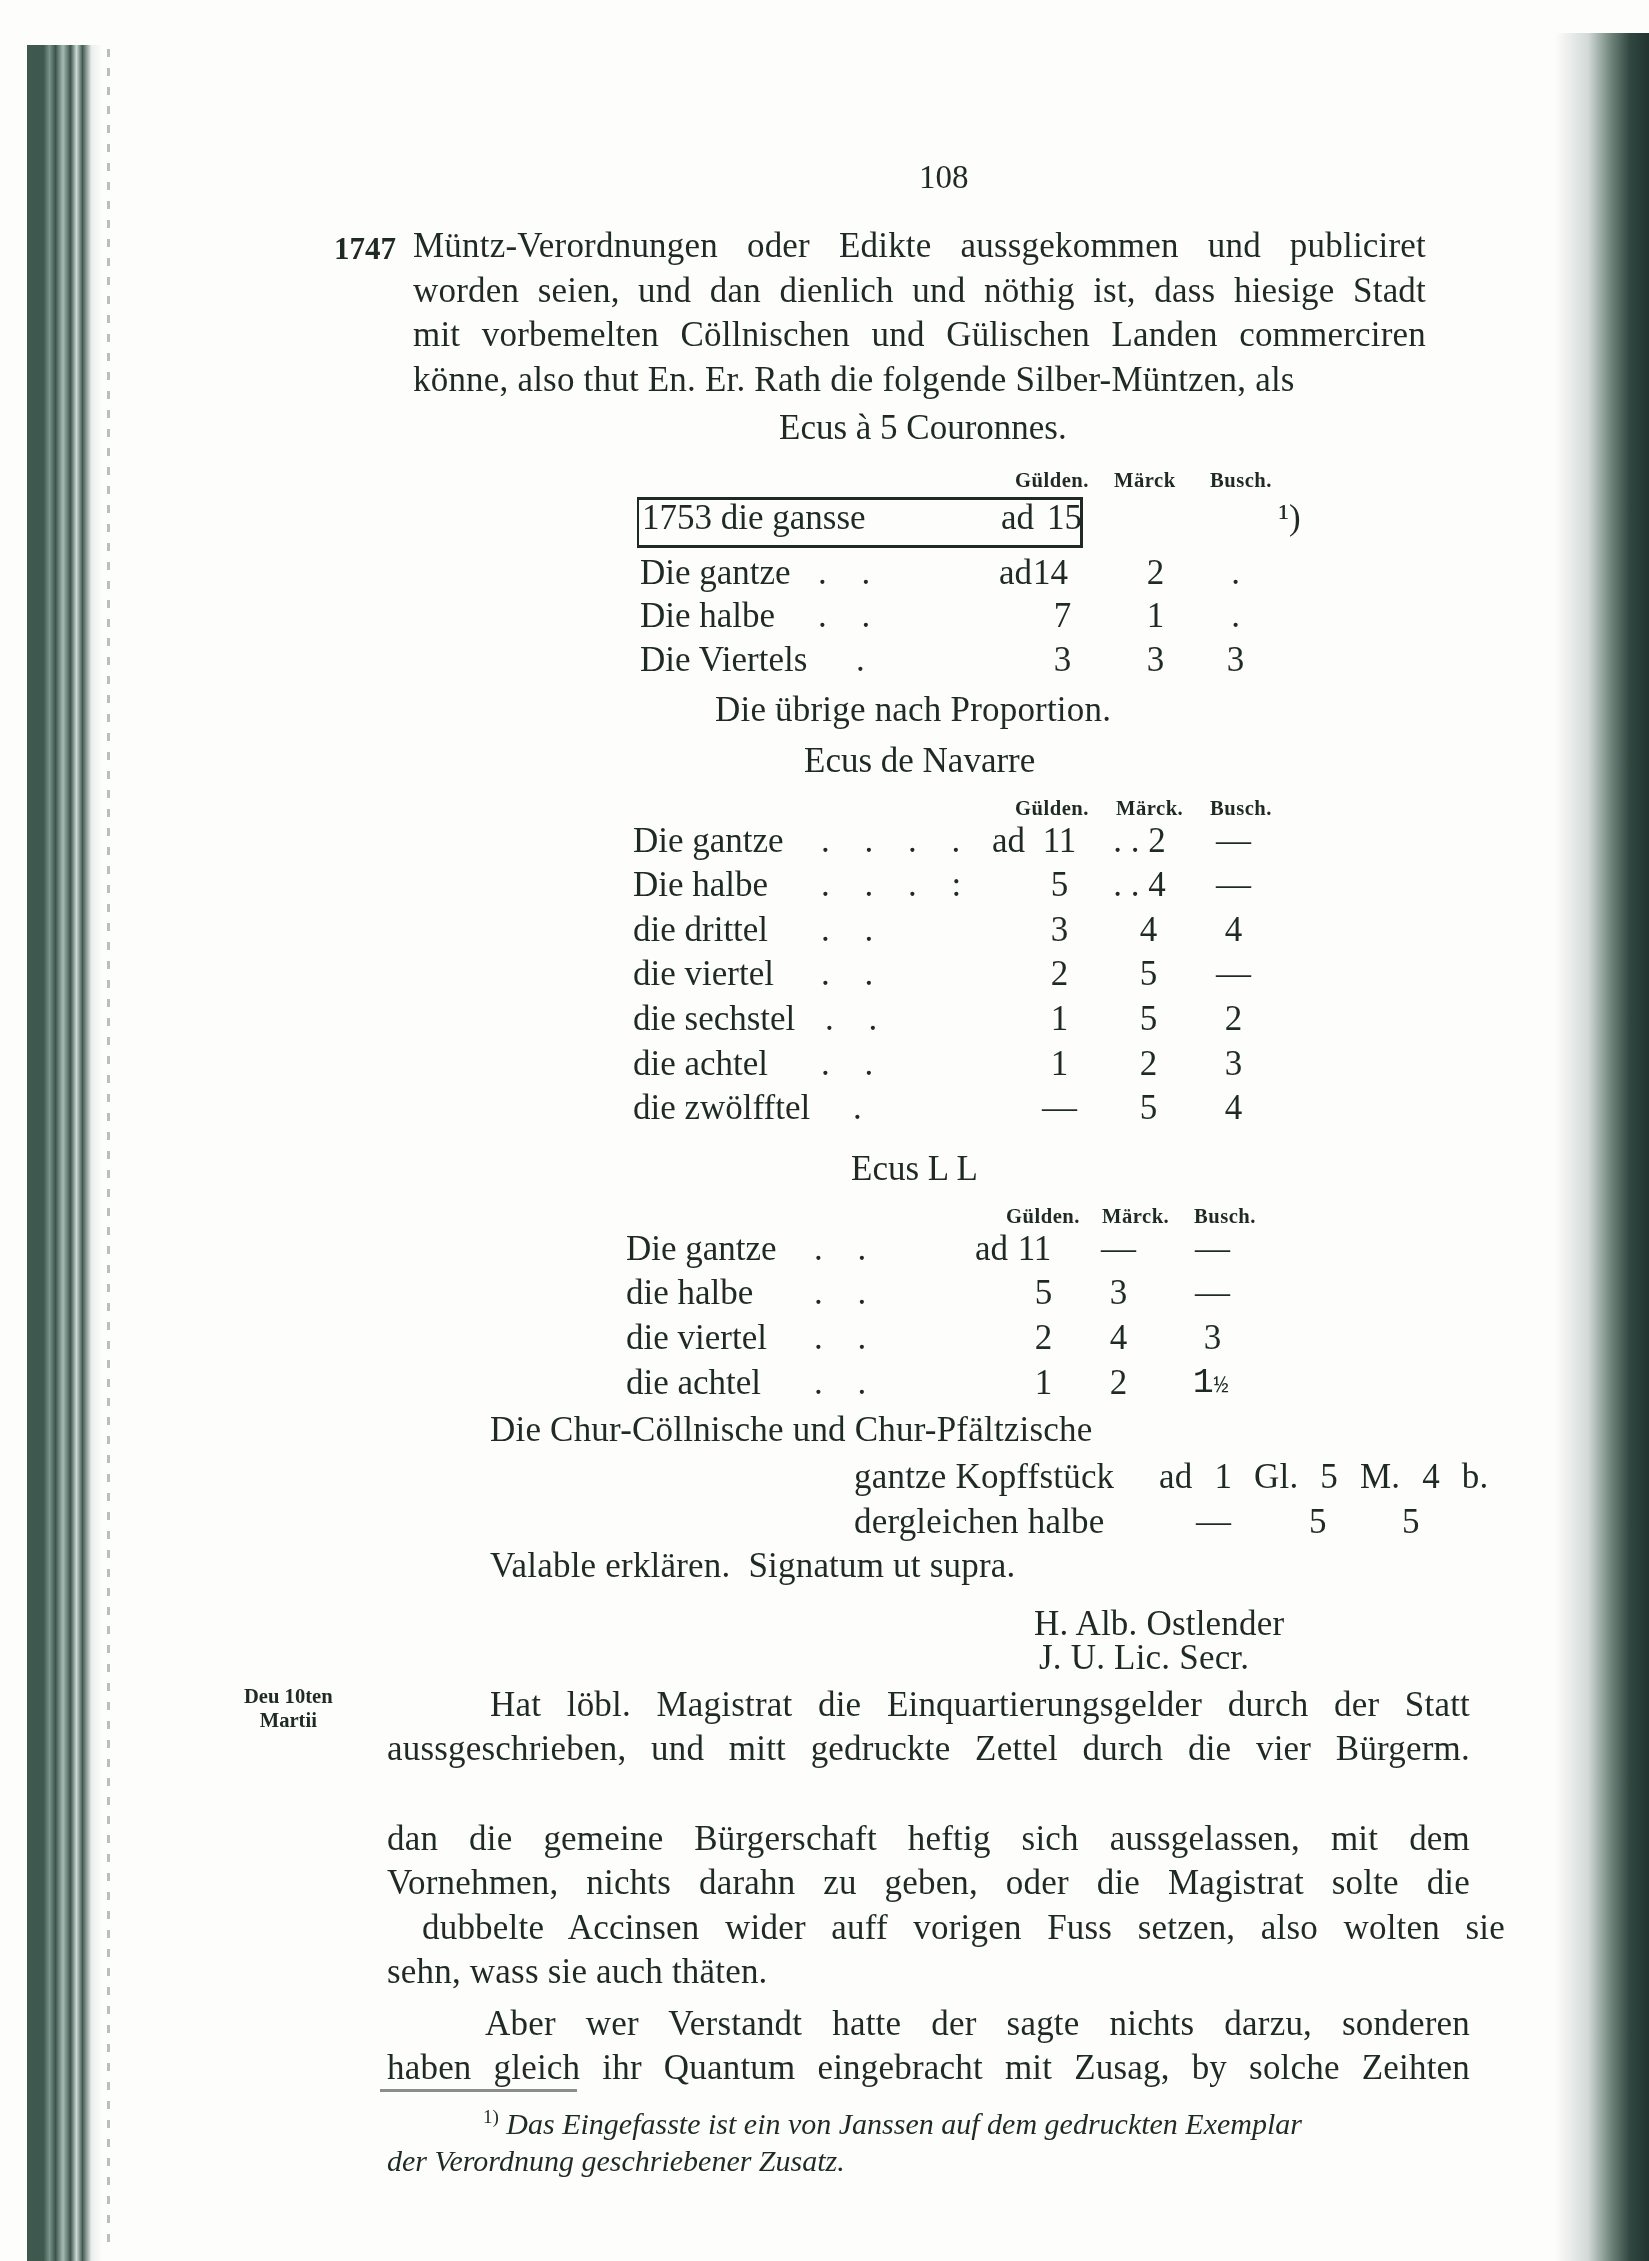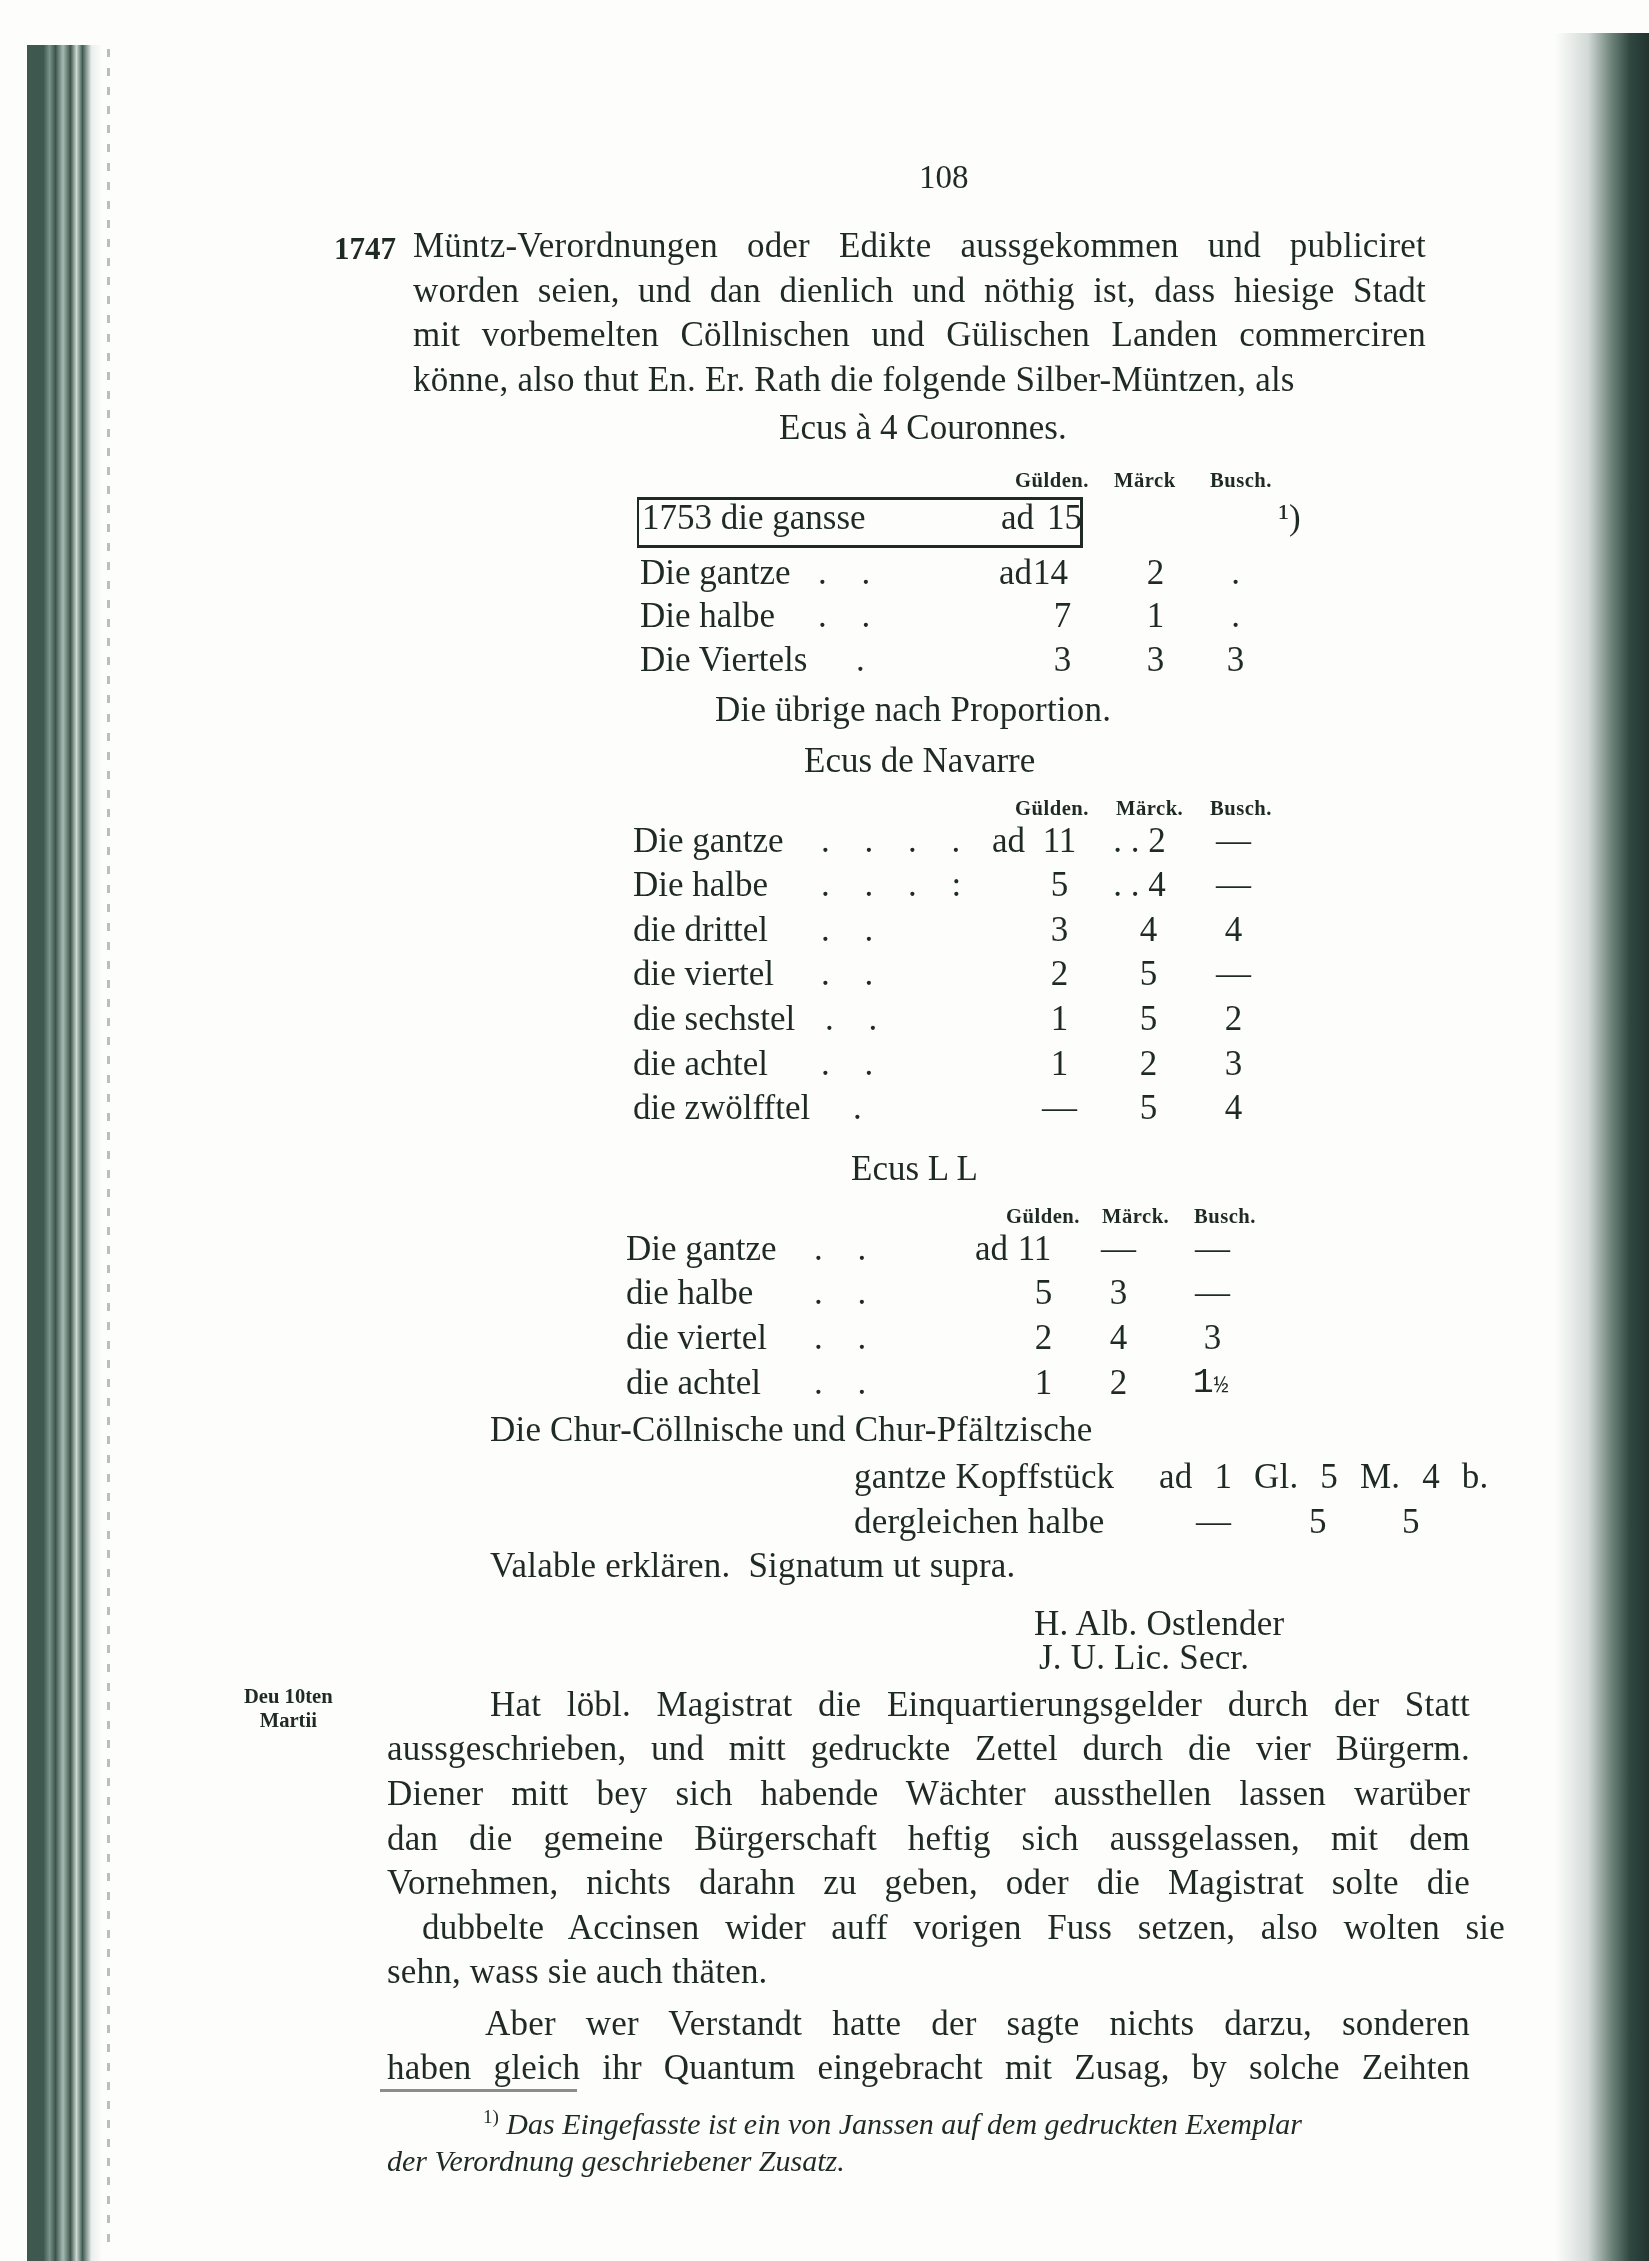--- a/index.html
+++ b/index.html
@@ -59,21 +59,21 @@
 <div class="page">
 
   <div class="page-number">108</div>
 
   <div class="year-marker">1747</div>
   <div class="line just" style="left:413px; top:225px; width:1013px;">Müntz-Verordnungen oder Edikte aussgekommen und publiciret</div>
   <div class="line just" style="left:413px; top:270px; width:1013px;">worden seien, und dan dienlich und nöthig ist, dass hiesige Stadt</div>
   <div class="line just" style="left:413px; top:314px; width:1013px;">mit vorbemelten Cöllnischen und Gülischen Landen commerciren</div>
   <div class="line" style="left:413px; top:359px;">könne, also thut En. Er. Rath die folgende Silber-Müntzen, als</div>
 
-  <div class="center-head" style="left:779px; top:408px;">Ecus à 4 Couronnes.</div>
+  <div class="center-head" style="left:779px; top:408px;">Ecus à 5 Couronnes.</div>
   <div class="col-head" style="left:1015px; top:469px;">Gülden.</div>
   <div class="col-head" style="left:1114px; top:469px;">Märck</div>
   <div class="col-head" style="left:1210px; top:469px;">Busch.</div>
 
   <div class="boxed"></div>
   <div class="row" style="left:642px; top:498px; width:704px;">
     <span class="label">1753 die gansse</span>
     <span class="cell" style="left:338px;">ad</span>
     <span class="cell" style="left:385px;">15</span>
     <span class="cell" style="left:610px;">¹)</span>
@@ -206,21 +206,20 @@
   <div class="line" style="left:1034px; top:1592px;margin-top:11px;">H. Alb. Ostlender</div>
   <div class="line" style="left:1039px; top:1637px;">J. U. Lic. Secr.</div>
 
   <div class="margin-note" style="left:244px; top:1684px;">
     <div>Deu 10ten</div>
     <div>Martii</div>
   </div>
 
   <div class="line just" style="left:490px; top:1684px; width:980px;">Hat löbl. Magistrat die Einquartierungsgelder durch der Statt</div>
   <div class="line just" style="left:387px; top:1728px; width:1083px;">aussgeschrieben, und mitt gedruckte Zettel durch die vier Bürgerm.</div>
-  <div class="line just" style="left:387px; top:1773px; width:1083px;">Diener mitt bey sich habende Wächter aussthellen lassen warüber</div>
   <div class="line just" style="left:387px; top:1818px; width:1083px;">dan die gemeine Bürgerschaft heftig sich aussgelassen, mit dem</div>
   <div class="line just" style="left:387px; top:1862px; width:1083px;">Vornehmen, nichts darahn zu geben, oder die Magistrat solte die</div>
   <div class="line just" style="left:387px; top:1907px; width:1083px;margin-left:35px;">dubbelte Accinsen wider auff vorigen Fuss setzen, also wolten sie</div>
   <div class="line" style="left:387px; top:1951px;">sehn, wass sie auch thäten.</div>
 
   <div class="line just" style="left:485px; top:2003px; width:985px;">Aber wer Verstandt hatte der sagte nichts darzu, sonderen</div>
   <div class="line just" style="left:387px; top:2047px; width:1083px;">haben gleich ihr Quantum eingebracht mit Zusag, by solche Zeihten</div>
 
   <div class="footnote-rule"></div>
   <div class="footnote" style="left:483px; top:2106px;">

